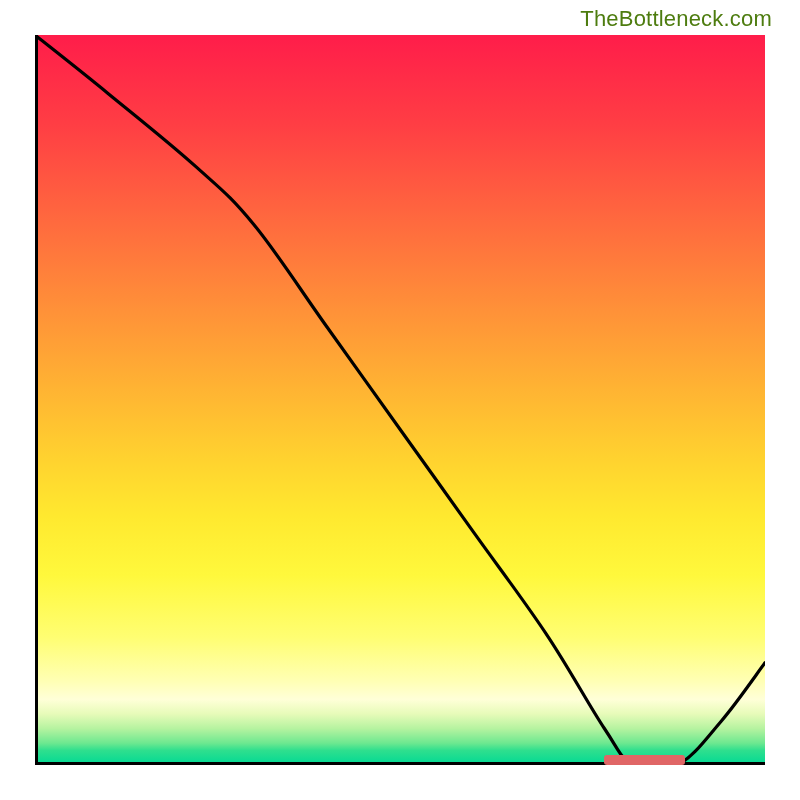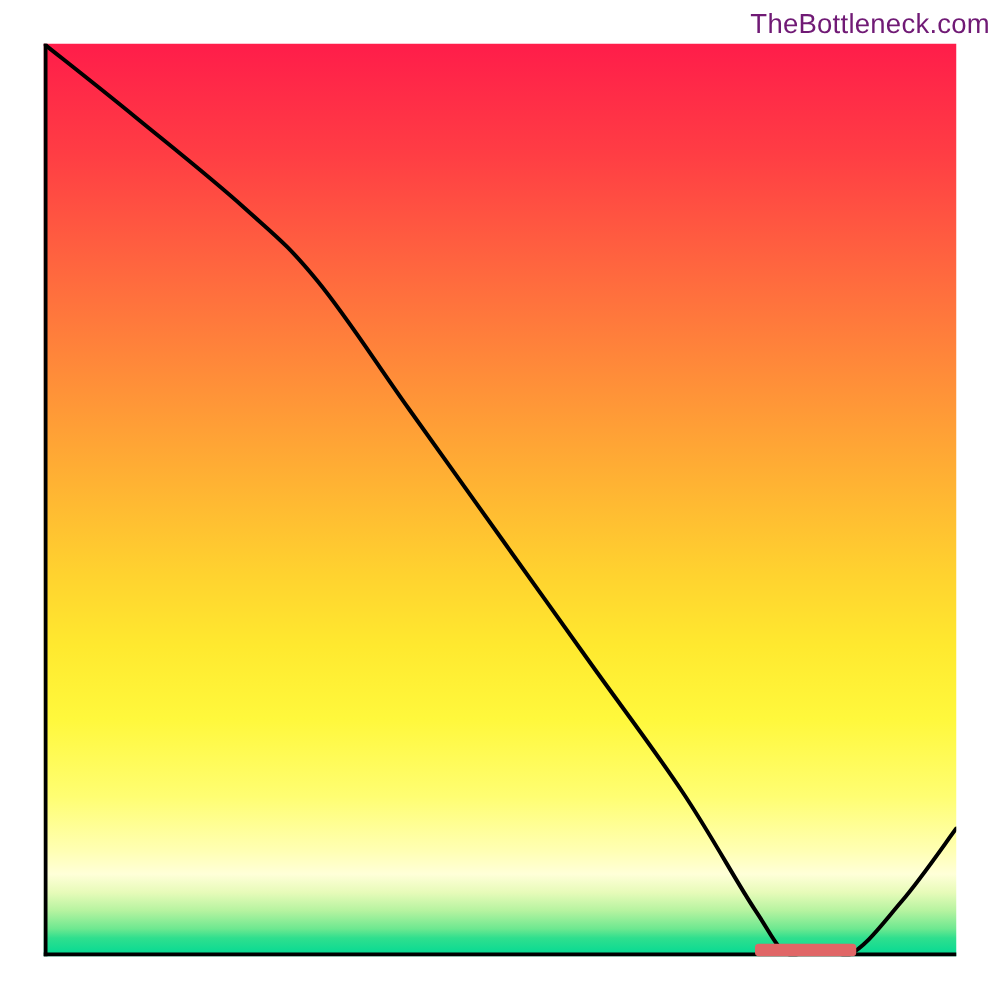--- a/index.html
+++ b/index.html
@@ -7,22 +7,22 @@
     padding: 0;
     width: 800px;
     height: 800px;
     background: #ffffff;
     font-family: Arial, Helvetica, sans-serif;
     overflow: hidden;
   }
   .watermark {
     position: absolute;
     top: 6px;
-    right: 8px;
-    color: #701a75;
+    right: 28px;
+    color: #4d7c0f;
     font-size: 22px;
     font-weight: 400;
     letter-spacing: 0.2px;
     z-index: 5;
   }
   .plot-area {
     position: absolute;
     left: 35px;
     top: 35px;
     width: 730px;

